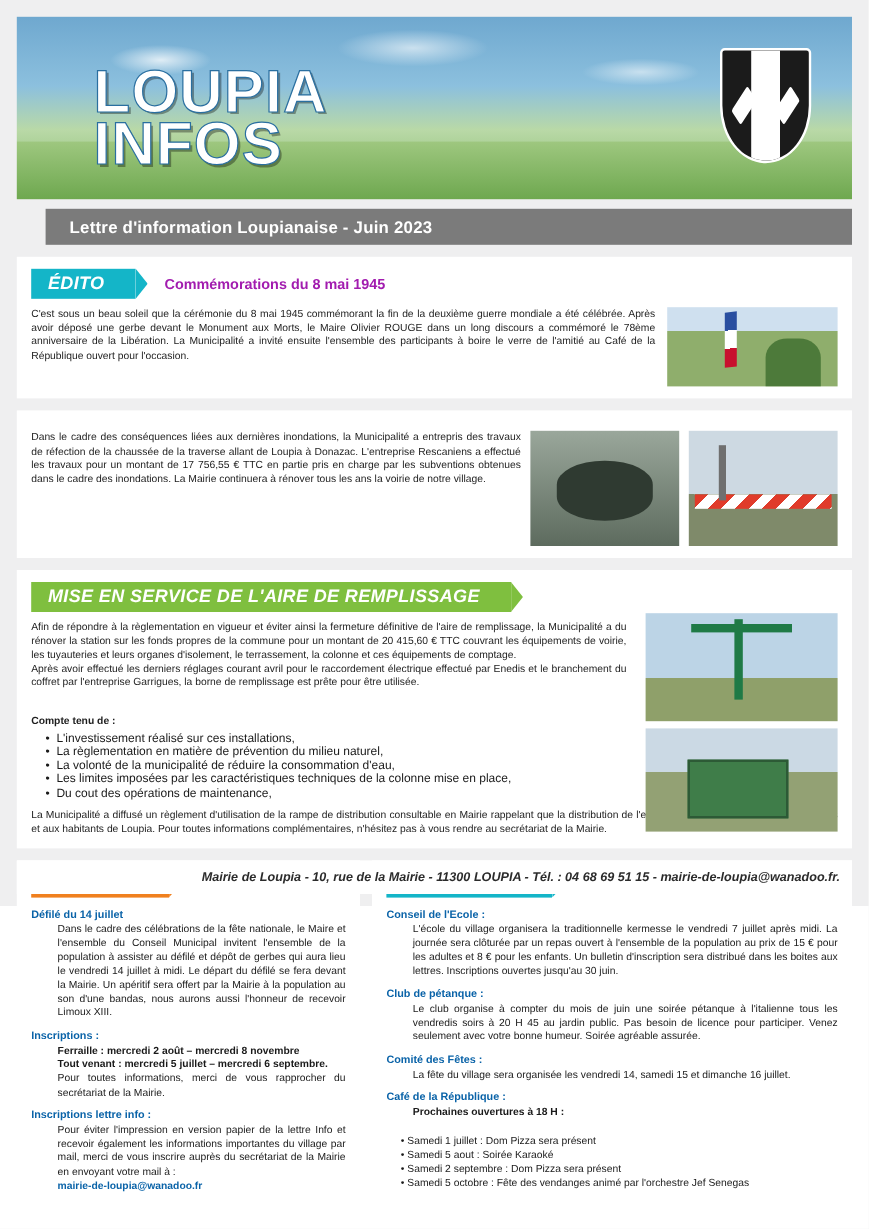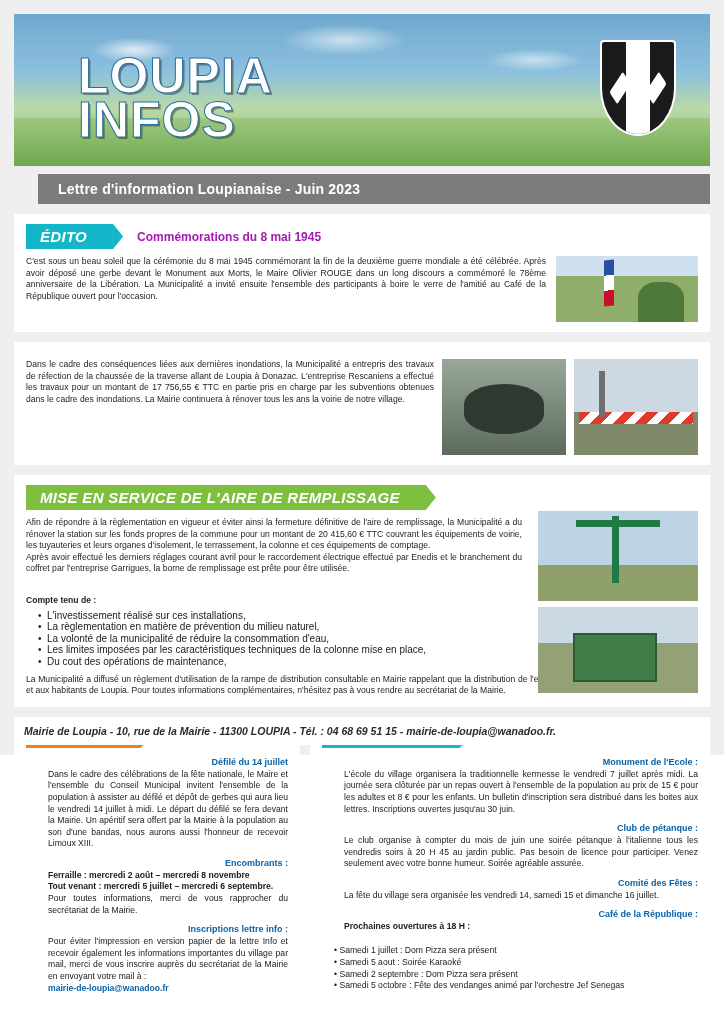--- a/index.html
+++ b/index.html
@@ -140,36 +140,36 @@
   .aire-full { width:100%; }
   ul.compte { margin:3px 0 6px 12px; padding:0; }
   ul.compte li { font-size:10px; line-height:11.6px; list-style:none; position:relative; padding-left:9px; }
   ul.compte li::before { content:"•"; position:absolute; left:0; top:0; }
 
   
   .cols { display:flex; gap:10px; margin-top:10px; }
   .col { background:#ffffff; padding:10px 12px; }
   .col.left { width:286px; }
   .col.right { flex:1; }
-  .sub-h { color:#0a63a8; font-weight:bold; font-size:9px; margin:8px 0 2px 0;text-align:right; }
+  .sub-h { color:#0a63a8; font-weight:bold; font-size:9px; margin:8px 0 2px 0; }
   .sub-h.first { margin-top:9px; }
   .mini { font-size:8.6px; line-height:11.6px; text-align:justify;margin-left:22px; }
   .mini b { font-weight:bold; }
   .mailto { color:#0a63a8; font-weight:bold; }
   .dates { font-size:8.6px; line-height:11.8px; margin:12px; padding:0; list-style:none; }
   .dates li::before { content:"• "; }
 
   
   .footer {
     position:absolute; left:14px; right:14px; bottom:10px;
     background:#ffffff;
     font-style:italic; font-weight:bold; font-size:10.5px;
     color:#2b2b2b;
     padding:8px 10px;
-    text-align:left;
+    text-align:right;
   }
 </style>
 </head>
 <body>
 
 <div class="page">
 
   <div class="masthead">
     <div class="sky-clouds"></div>
     <div class="ground"></div>
@@ -223,32 +223,32 @@
     </ul>
     <div class="aire-full body-text">La Municipalité a diffusé un règlement d'utilisation de la rampe de distribution consultable en Mairie rappelant que la distribution de l'eau ne se fera qu'aux exploitants agricoles et aux habitants de Loupia. Pour toutes informations complémentaires, n'hésitez pas à vous rendre au secrétariat de la Mairie.</div>
   </div>
 
   <div class="cols">
 
     <div class="col left">
       <span class="band-title orange small">A LA LOUPE</span>
       <div class="sub-h first">Défilé du 14 juillet</div>
       <div class="mini">Dans le cadre des célébrations de la fête nationale, le Maire et l'ensemble du Conseil Municipal invitent l'ensemble de la population à assister au défilé et dépôt de gerbes qui aura lieu le vendredi 14 juillet à midi. Le départ du défilé se fera devant la Mairie. Un apéritif sera offert par la Mairie à la population au son d'une bandas, nous aurons aussi l'honneur de recevoir Limoux XIII.</div>
-      <div class="sub-h">Encombrants :</div>
+      <div class="sub-h">Inscriptions :</div>
       <div class="mini"><b>Ferraille : mercredi 2 août – mercredi 8 novembre</b></div>
       <div class="mini"><b>Tout venant : mercredi 5 juillet – mercredi 6 septembre.</b></div>
       <div class="mini">Pour toutes informations, merci de vous rapprocher du secrétariat de la Mairie.</div>
       <div class="sub-h">Inscriptions lettre info :</div>
       <div class="mini">Pour éviter l'impression en version papier de la lettre Info et recevoir également les informations importantes du village par mail, merci de vous inscrire auprès du secrétariat de la Mairie en envoyant votre mail à :</div>
       <div class="mini mailto">mairie-de-loupia@wanadoo.fr</div>
     </div>
 
     <div class="col right">
       <span class="band-title small">TRIBUNE LIBRE</span>
-      <div class="sub-h first">Monument de l'Ecole :</div>
+      <div class="sub-h first">Conseil de l'Ecole :</div>
       <div class="mini">L'école du village organisera la traditionnelle kermesse le vendredi 7 juillet après midi. La journée sera clôturée par un repas ouvert à l'ensemble de la population au prix de 15 € pour les adultes et 8 € pour les enfants. Un bulletin d'inscription sera distribué dans les boites aux lettres. Inscriptions ouvertes jusqu'au 30 juin.</div>
       <div class="sub-h">Club de pétanque :</div>
       <div class="mini">Le club organise à compter du mois de juin une soirée pétanque à l'italienne tous les vendredis soirs à 20 H 45 au jardin public. Pas besoin de licence pour participer. Venez seulement avec votre bonne humeur. Soirée agréable assurée.</div>
       <div class="sub-h">Comité des Fêtes :</div>
       <div class="mini">La fête du village sera organisée les vendredi 14, samedi 15 et dimanche 16 juillet.</div>
       <div class="sub-h">Café de la République :</div>
       <div class="mini"><b>Prochaines ouvertures à 18 H :</b></div>
       <ul class="dates">
         <li>Samedi 1 juillet : Dom Pizza sera présent</li>
         <li>Samedi 5 aout : Soirée Karaoké</li>

